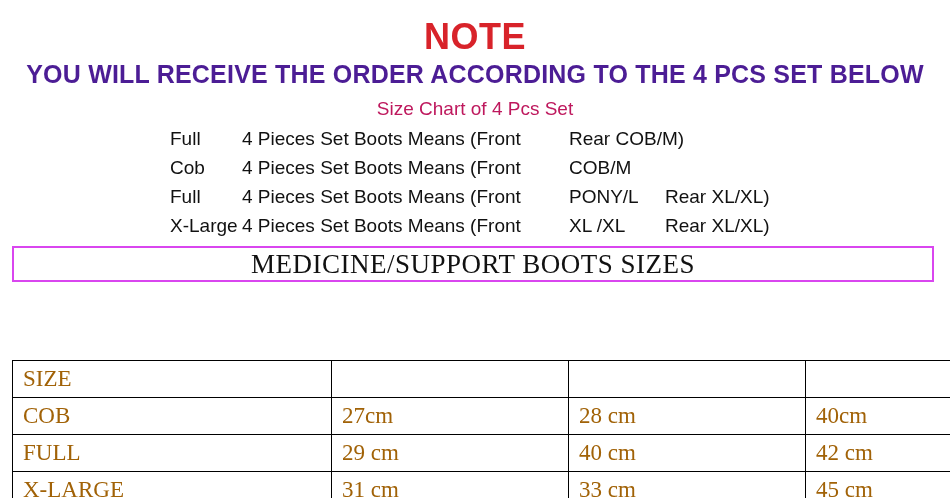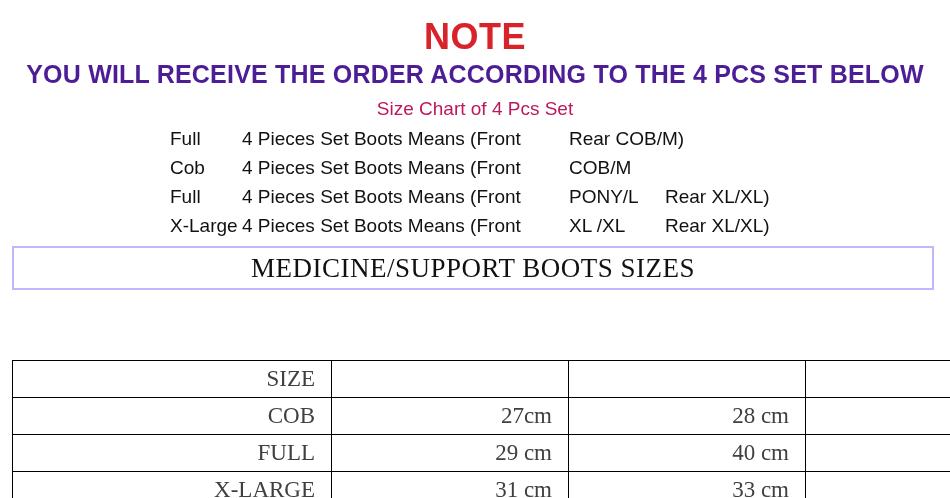--- a/index.html
+++ b/index.html
@@ -59,22 +59,22 @@
   .c-size { width: 72px; flex: 0 0 72px; }
   .c-desc { width: 327px; flex: 0 0 327px; }
   .c-front { width: 96px; flex: 0 0 96px; }
   .c-rear { flex: 0 0 auto; }
 
   .banner {
     position: absolute;
     left: 12px;
     top: 229px;
     width: 922px;
-    height: 44px;
-    border: 2px solid #c4b5fd;
+    height: 36px;
+    border: 2px solid #d946ef;
     box-sizing: border-box;
     display: flex;
     align-items: center;
     justify-content: center;
   }
   .banner-text {
     font-family: "Liberation Serif", serif;
     font-size: 27px;
     letter-spacing: 0.5px;
     color: #111;
@@ -87,23 +87,22 @@
     width: 922px;
     border-collapse: collapse;
     table-layout: fixed;
   }
   .boots-table td {
     border: 1px solid #000;
     height: 36px;
     padding: 0 16px 0 10px;
     font-family: "Liberation Serif", serif;
     font-size: 23px;
-    color: #404040;
+    color: #a16207;
     vertical-align: middle;
-    text-align: right;
   }
   .col-1 { width: 292px; }
   .col-2 { width: 210px; }
   .col-3 { width: 210px; }
   .col-4 { width: 210px; }
 </style>
 </head>
 <body>
 
 <div class="page">

